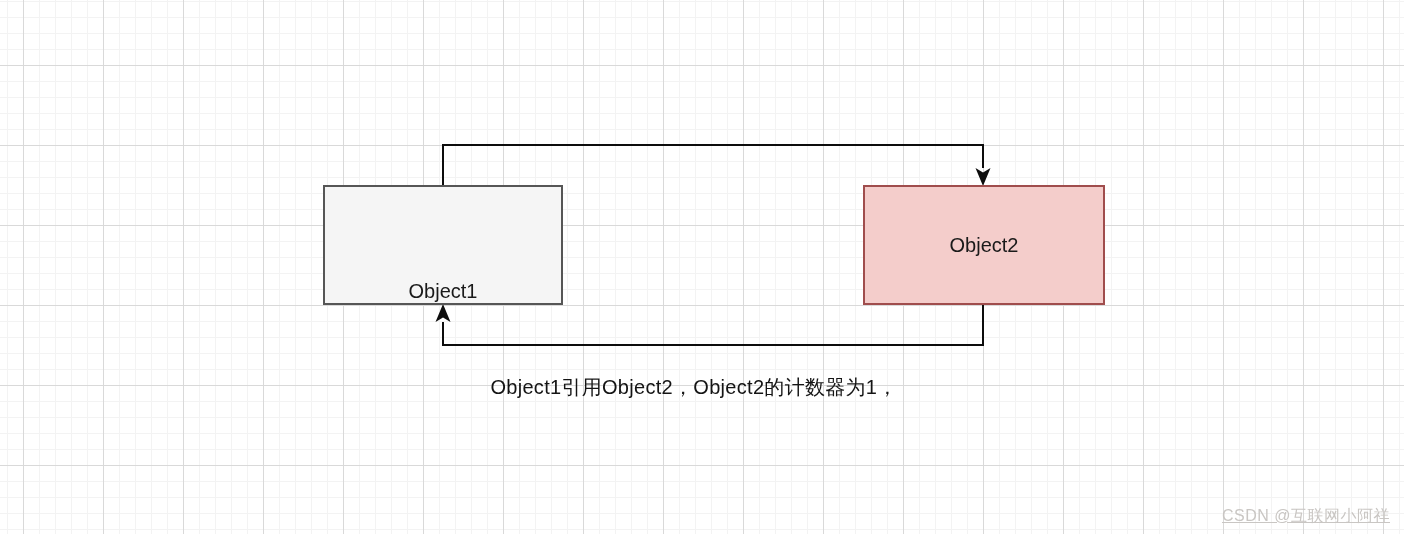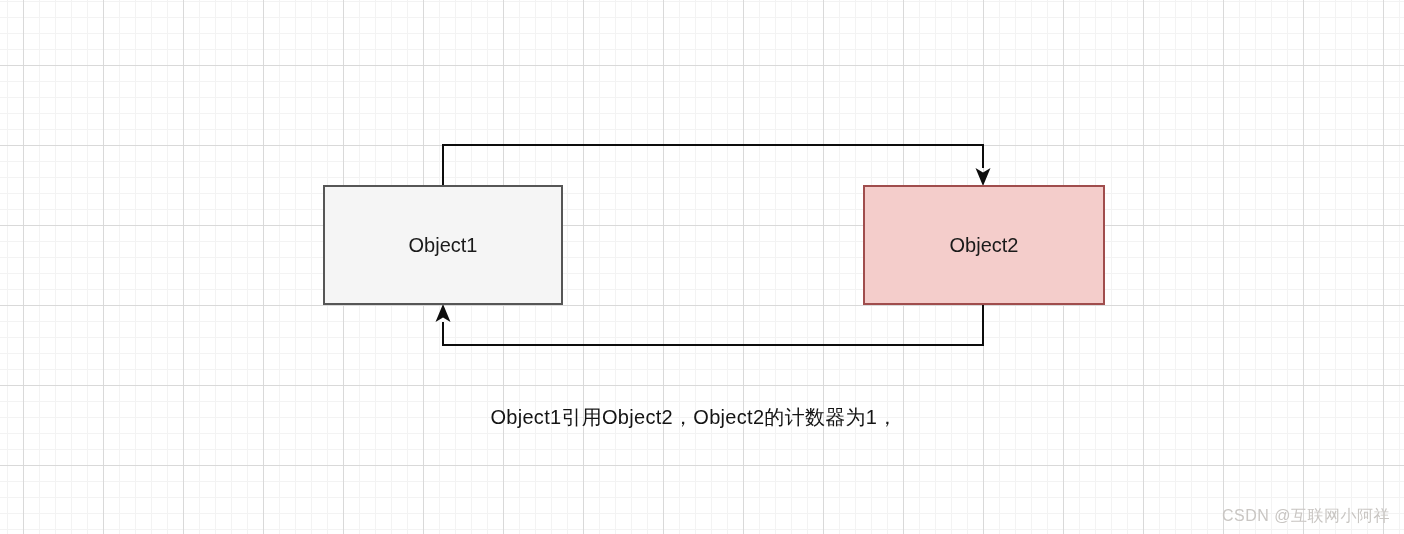--- a/index.html
+++ b/index.html
@@ -42,52 +42,53 @@
     border-style: solid;
     border-width: 2px;
     font-size: 20px;
     color: #1a1a1a;
   }
   .node-object1 { left: 323px; top: 185px; width: 240px; height: 120px; }
   .node-object2 { left: 863px; top: 185px; width: 242px; height: 120px; }
 
   .caption {
     position: absolute;
-    left: 0; top: 404px;
+    left: 0; top: 374px;
     width: 1388px;
     text-align: center;
     font-size: 20px;
     line-height: 27px;
     color: #141414;
     letter-spacing: 0.3px;
   }
 
   .watermark {
     position: absolute;
     right: 14px;
     bottom: 7px;
     font-size: 16px;
     letter-spacing: 0.5px;
+    text-decoration: underline;
   }
 </style>
 </head>
 <body>
 
 <div class="canvas">
 
   <svg class="connectors" width="1404" height="534" viewBox="0 0 1404 534" xmlns="http://www.w3.org/2000/svg">
 
     <path class="edge" d="M443,185 L443,145 L983,145 L983,168"></path>
     <polygon class="arrowhead" points="983,186 975.5,168 983,172.5 990.5,168"></polygon>
 
     <path class="edge" d="M983,305 L983,345 L443,345 L443,322"></path>
     <polygon class="arrowhead" points="443,304 450.5,322 443,317.5 435.5,322"></polygon>
   </svg>
 
-  <div class="node node-object1" style="background-color: rgb(245, 245, 245); border-color: rgb(86, 86, 86);">
+  <div class="node node-object1" style="background-color: rgb(245, 245, 245); border-color: rgb(86, 86, 86); align-items: flex-end;">
     <span>Object1</span>
   </div>
 
   <div class="node node-object2" style="background-color: rgb(244, 205, 203); border-color: rgb(160, 77, 77);">
     <span>Object2</span>
   </div>
 
   <div class="caption">
     <div>Object1引用Object2，Object2的计数器为1，</div>
   </div>

